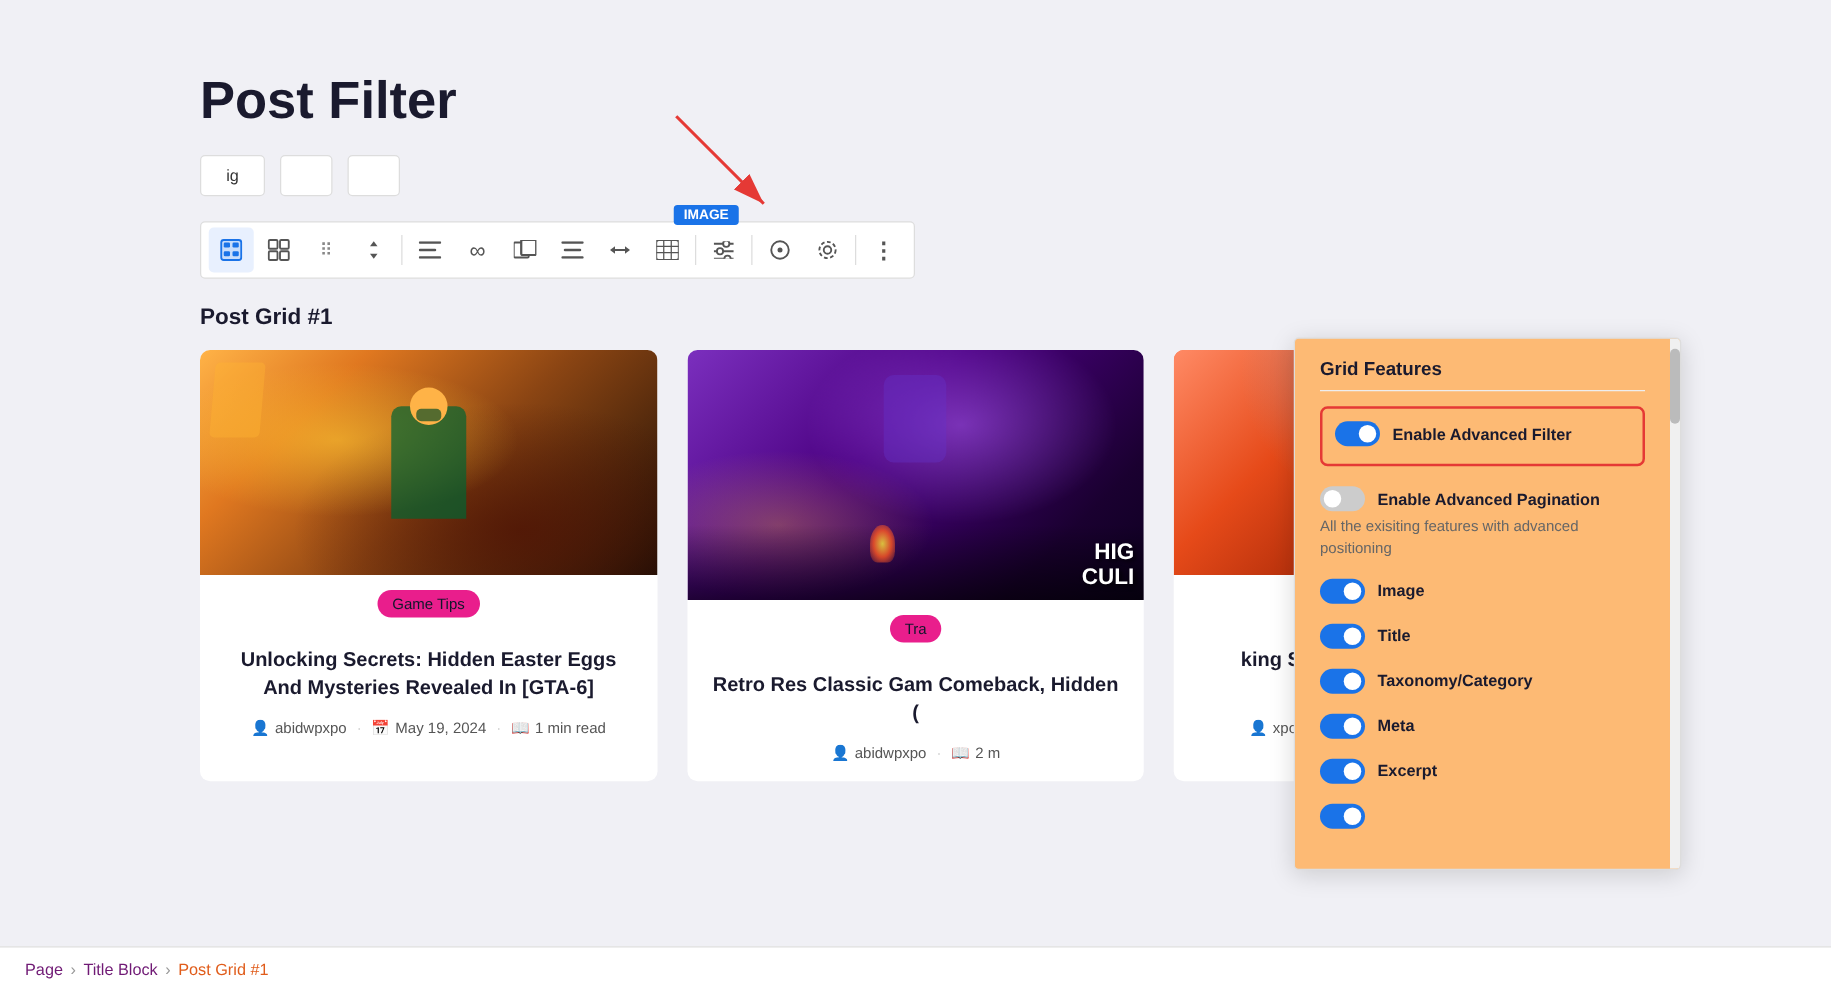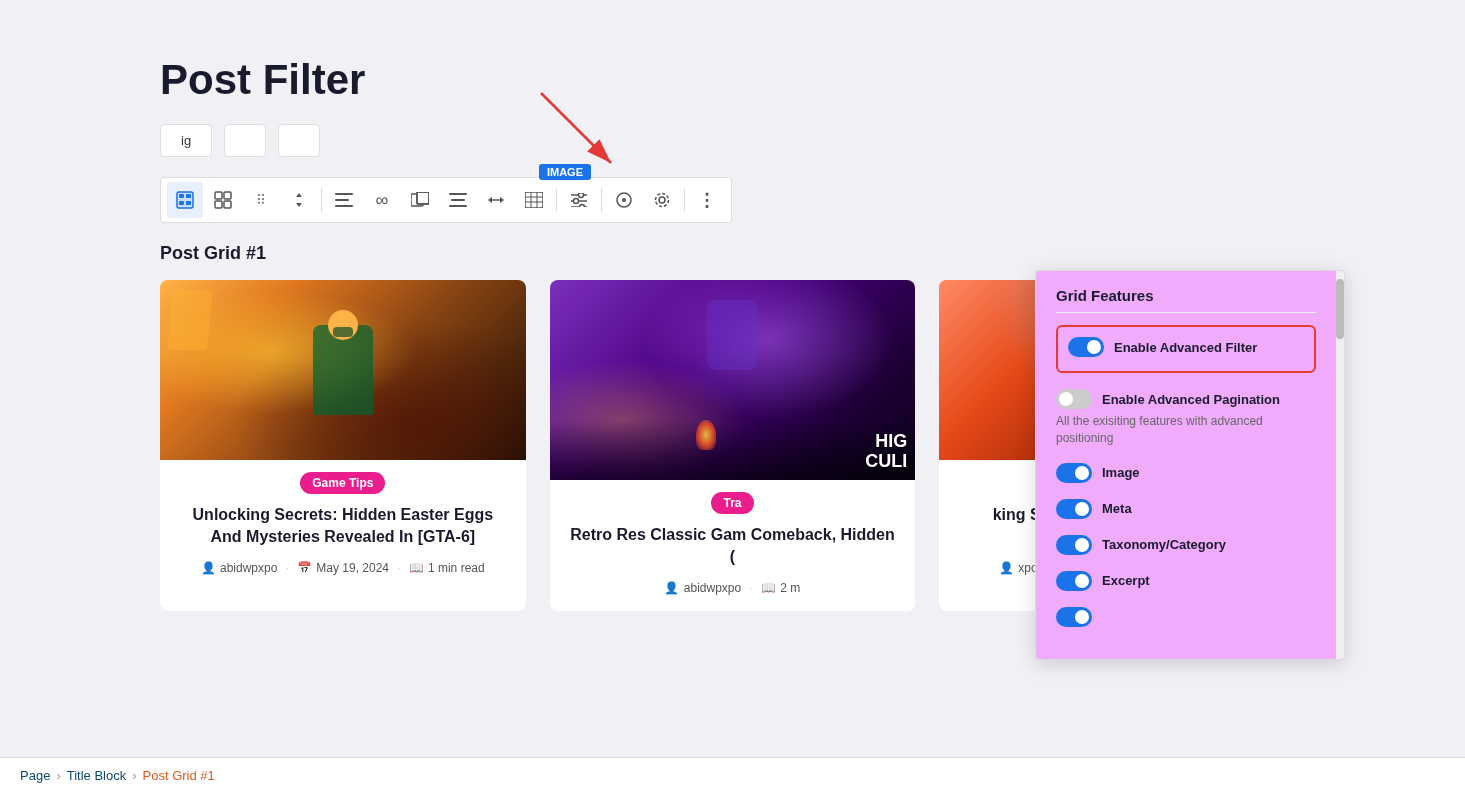--- a/index.html
+++ b/index.html
@@ -94,26 +94,26 @@
       overflow: hidden;
     }
 
     .post-card-body {
       padding: 12px 16px 16px;
     }
 
     .post-tag {
       display: inline-block;
       background: #e91e8c;
-      color: #ffffff;
+      color: #0f172a;
       font-size: 12px;
-      font-weight: 700;
+      font-weight: 400;
       padding: 4px 12px;
       border-radius: 20px;
-      margin-bottom: 10px;
+      margin-bottom: 24px;
     }
 
     .post-tag.reviews {
       background: #e91e8c;
     }
 
     .post-title {
       font-size: 16px;
       font-weight: 800;
       color: #1a1a2e;
@@ -137,21 +137,21 @@
       align-items: center;
       gap: 4px;
     }
 
     
     .grid-features-panel {
       position: absolute;
       top: -270px;
       right: -20px;
       width: 310px;
-      background: #f0abfc;
+      background: #fdba74;
       border: 1px solid #ddd;
       border-radius: 4px;
       box-shadow: 0 4px 20px rgba(0,0,0,0.15);
       z-index: 100;
       overflow: hidden;
     }
 
     .panel-scrollbar {
       position: absolute;
       right: 0;
@@ -278,21 +278,21 @@
       gap: 6px;
       font-size: 13px;
       color: #555;
     }
 
     .breadcrumb-sep {
       color: #999;
     }
 
     .breadcrumb-link {
-      color: #0c4a6e;
+      color: #701a75;
       text-decoration: none;
     }
 
     .breadcrumb-current {
       color: #e05c1a;
     }
 
     
     .filter-tabs {
       display: flex;
@@ -639,47 +639,56 @@
         <div class="feature-item">
           <div class="feature-row">
             <label class="toggle on">
               <input type="checkbox" checked="" style="">
               <div class="toggle-slider"></div>
             </label>
             <span class="feature-label">Image</span>
           </div>
         </div>
 
+        <div class="feature-item">
+          <div class="feature-row">
+            <label class="toggle on">
+              <input type="checkbox" checked="" style="">
+              <div class="toggle-slider"></div>
+            </label>
+            <span class="feature-label">Title</span>
+          </div>
+        </div>
+
+        <div class="feature-item">
+          <div class="feature-row">
+            <label class="toggle on">
+              <input type="checkbox" checked="" style="">
+              <div class="toggle-slider"></div>
+            </label>
+            <span class="feature-label">Taxonomy/Category</span>
+          </div>
+        </div>
 
         <div class="feature-item">
           <div class="feature-row">
             <label class="toggle on">
               <input type="checkbox" checked="" style="">
               <div class="toggle-slider"></div>
             </label>
             <span class="feature-label">Meta</span>
           </div>
         </div>
 
         <div class="feature-item">
           <div class="feature-row">
             <label class="toggle on">
               <input type="checkbox" checked="" style="">
               <div class="toggle-slider"></div>
             </label>
-            <span class="feature-label">Taxonomy/Category</span>
-          </div>
-        </div>
-
-        <div class="feature-item">
-          <div class="feature-row">
-            <label class="toggle on">
-              <input type="checkbox" checked="" style="">
-              <div class="toggle-slider"></div>
-            </label>
             <span class="feature-label">Excerpt</span>
           </div>
         </div>
 
         <div class="feature-item">
           <div class="feature-row">
             <label class="toggle on">
               <input type="checkbox" checked="" style="">
               <div class="toggle-slider"></div>
             </label>

